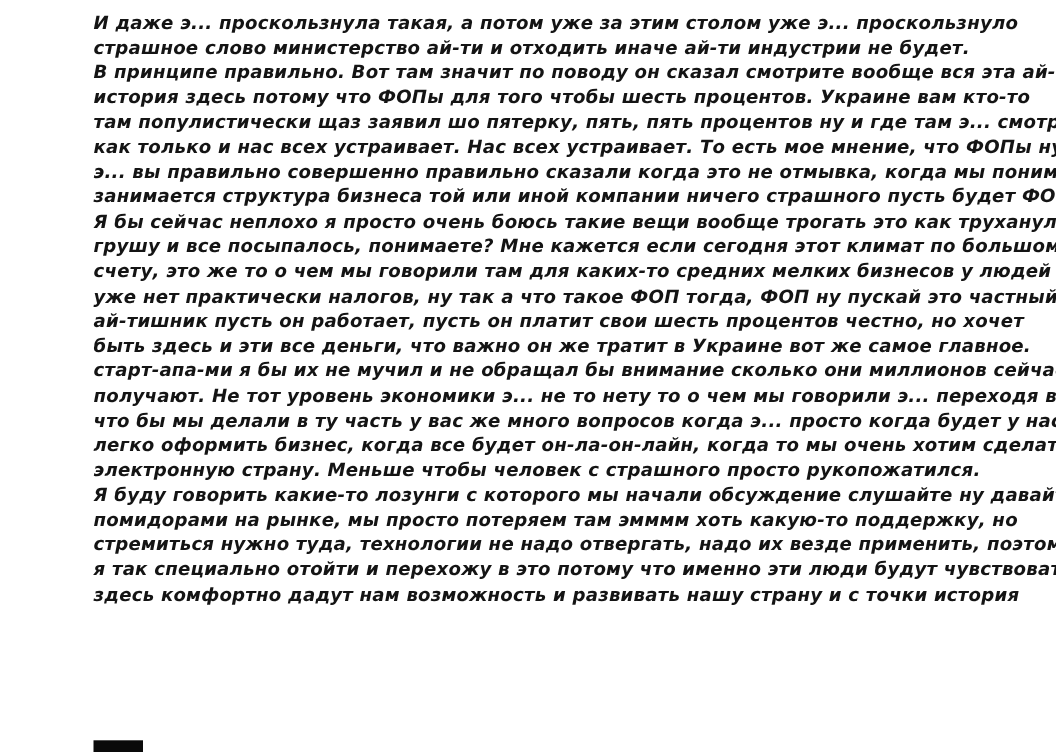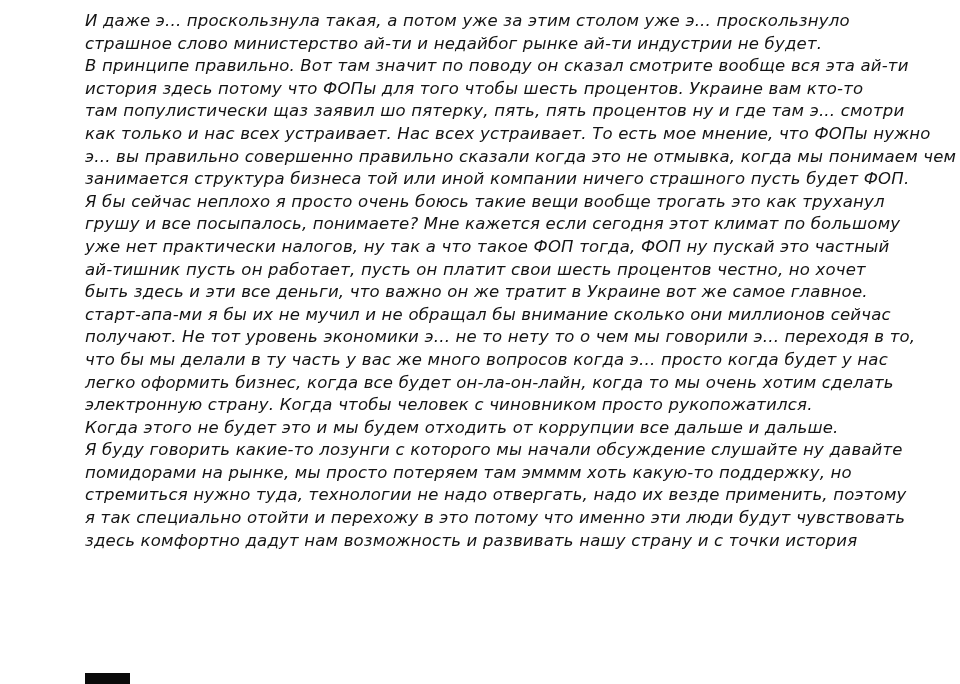--- a/index.html
+++ b/index.html
@@ -14,21 +14,21 @@
     background: #ffffff;
     overflow: hidden;
   }
   .text-block {
     position: absolute;
     left: 85px;
     top: 10px;
     right: 20px;
     font-family: "DejaVu Sans", sans-serif;
     font-style: italic;
-    font-weight: normal;
+    font-weight: bold;
     font-size: 16.5px;
     line-height: 22.6px;
     color: #141414;
     letter-spacing: 0.2px;
   }
   .text-line {
     white-space: nowrap;
   }
   .black-bar {
     position: absolute;
@@ -39,38 +39,38 @@
     background: #0a0a0a;
   }
 </style>
 </head>
 <body>
 
 <div class="page">
   <div class="text-block">
 
   <div class="text-line">И даже э... проскользнула такая, а потом уже за этим столом уже э... проскользнуло</div>
-      <div class="text-line">страшное слово министерство ай-ти и недайбог рынке ай-ти индустрии не будет.</div>
+      <div class="text-line">страшное слово министерство ай-ти и отходить иначе ай-ти индустрии не будет.</div>
       <div class="text-line">В принципе правильно. Вот там значит по поводу он сказал смотрите вообще вся эта ай-ти</div>
       <div class="text-line">история здесь потому что ФОПы для того чтобы шесть процентов.  Украине вам кто-то</div>
       <div class="text-line">там популистически щаз заявил шо пятерку, пять, пять процентов ну и где там э... смотри</div>
       <div class="text-line">как только и нас всех устраивает. Нас всех устраивает. То есть мое мнение, что ФОПы нужно</div>
       <div class="text-line">э... вы правильно совершенно правильно сказали когда это не отмывка, когда мы понимаем чем</div>
       <div class="text-line">занимается структура бизнеса той или иной компании ничего страшного пусть будет ФОП.</div>
       <div class="text-line">Я бы сейчас неплохо я просто очень боюсь такие вещи вообще трогать это как труханул</div>
       <div class="text-line">грушу и все посыпалось, понимаете? Мне кажется если сегодня этот климат по большому</div>
+      <div class="text-line">счету, это же то о чем мы говорили там для каких-то средних мелких бизнесов у людей</div>
       <div class="text-line">уже нет практически налогов, ну так а что такое ФОП тогда, ФОП ну пускай это частный</div>
       <div class="text-line">ай-тишник пусть он работает, пусть он платит свои шесть процентов честно, но хочет</div>
       <div class="text-line">быть здесь и эти все деньги, что важно он же тратит в Украине вот же самое главное.</div>
       <div class="text-line">старт-апа-ми я бы их не мучил и не обращал бы внимание сколько они миллионов сейчас</div>
       <div class="text-line">получают. Не тот уровень экономики э... не то нету то о чем мы говорили э... переходя в то,</div>
       <div class="text-line">что бы мы делали в ту часть у вас же много вопросов когда э... просто когда будет у нас</div>
       <div class="text-line">легко оформить бизнес, когда все будет он-ла-он-лайн, когда то мы очень хотим сделать</div>
-      <div class="text-line">электронную страну. Когда чтобы человек с чиновником просто рукопожатился.</div>
-      <div class="text-line">Когда этого не будет это и мы будем отходить от коррупции все дальше и дальше.</div>
+      <div class="text-line">электронную страну. Меньше чтобы человек с страшного просто рукопожатился.</div>
       <div class="text-line">Я буду говорить какие-то лозунги с которого мы начали обсуждение слушайте ну давайте</div>
       <div class="text-line">помидорами на рынке, мы просто потеряем там эмммм хоть какую-то поддержку, но</div>
       <div class="text-line">стремиться нужно туда, технологии не надо отвергать, надо их везде применить, поэтому</div>
       <div class="text-line">я так специально отойти и перехожу в это потому что именно эти люди будут чувствовать</div>
       <div class="text-line">здесь комфортно дадут нам возможность и развивать нашу страну и с точки история</div>
     </div>
   <div class="black-bar"></div>
 </div>
 
 </body></html>

